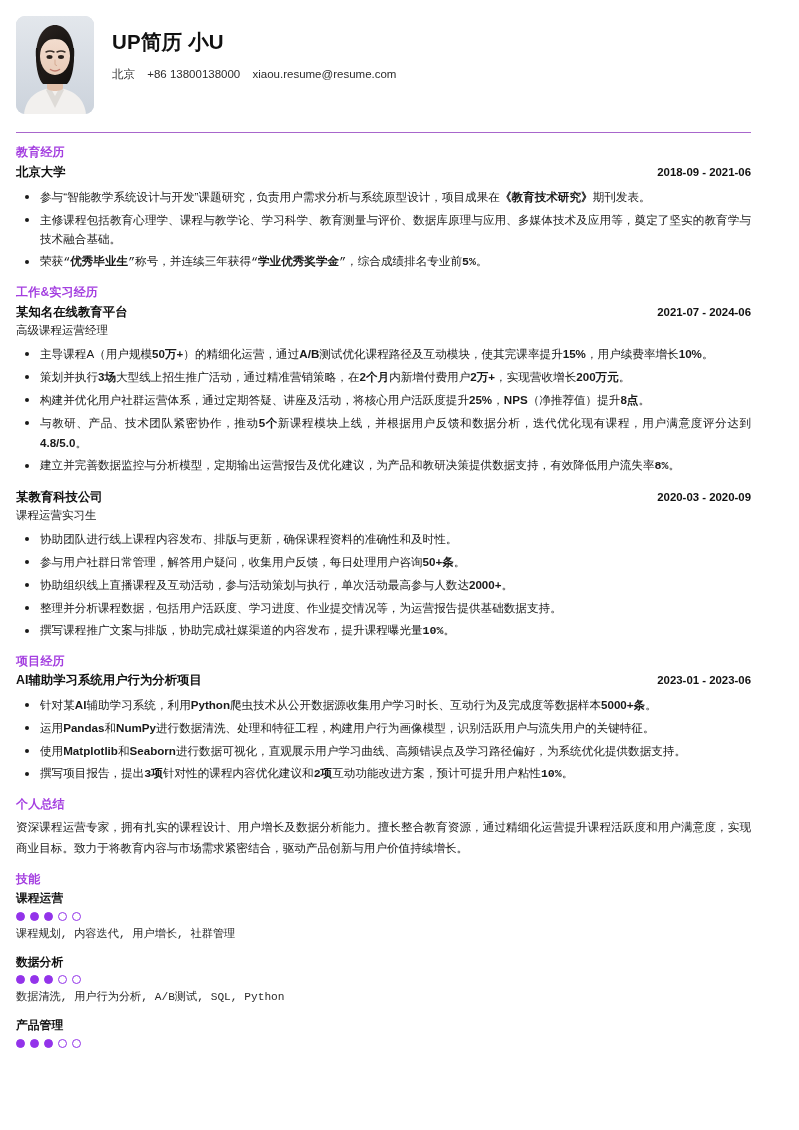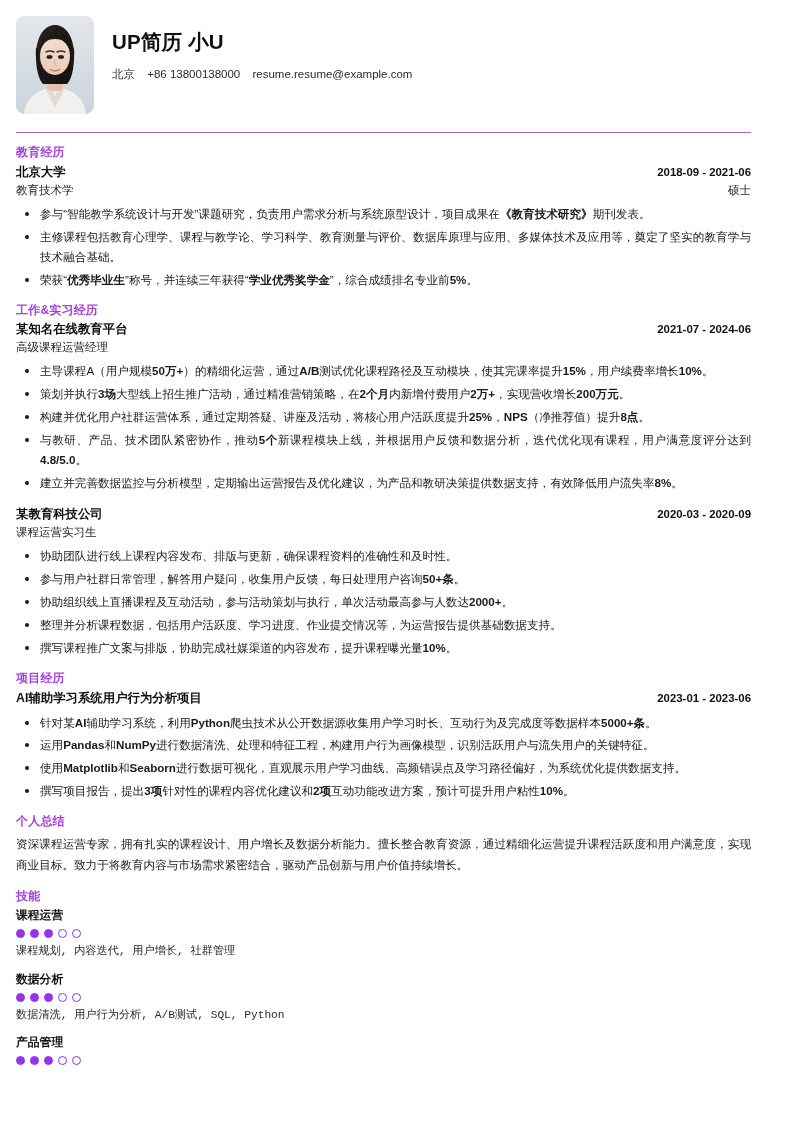--- a/index.html
+++ b/index.html
@@ -122,21 +122,21 @@
   ul.bullets li {
     position: relative;
     padding-left: 24px;
     font-size: 11.6px;
     line-height: 1.72;
     color: #1a1a1a;
     margin-bottom: 3px;
     text-align: justify;
     text-justify: inter-ideograph;
   }
-  ul.bullets li:last-child { margin-bottom: 0; }
+  ul.bullets li:last-child { margin-bottom: 0; font-family: Liberation Mono, monospace; }
   ul.bullets li::before {
     content: "";
     position: absolute;
     left: 9px;
     top: 8px;
     width: 4px;
     height: 4px;
     border-radius: 50%;
     background: #1a1a1a;
   }
@@ -227,40 +227,36 @@
         <path d="M39 44 v4 q0 1.4 1.6 1.6" stroke="#d5ab93" stroke-width="1" fill="none" stroke-linecap="round"></path>
 
         <path d="M34.5 53.5 q4.5 3 9 0" stroke="#c07a6c" stroke-width="1.5" fill="none" stroke-linecap="round"></path>
       </svg>
     </div>
     <div class="header-text">
       <div class="name">UP简历 小U</div>
       <div class="contact">
         <span>北京</span>
         <span>+86 13800138000</span>
-        <span>resume.resume@example.com</span>
+        <span>xiaou.resume@resume.com</span>
       </div>
     </div>
   </div>
 
   <div class="header-rule"></div>
 
   <div class="section">
     <div class="section-title">教育经历</div>
     <div>
     <div class="entry">
       <div class="entry-row">
         <div class="entry-org">北京大学</div>
         <div class="entry-date">2018-09 - 2021-06</div>
       </div>
 
-      <div class="entry-row">
-        <div class="entry-sub">教育技术学</div>
-        <div class="entry-right-sub">硕士</div>
-      </div>
 
       <ul class="bullets">
         <li>参与“智能教学系统设计与开发”课题研究，负责用户需求分析与系统原型设计，项目成果在<b>《教育技术研究》</b>期刊发表。</li>
             <li>主修课程包括教育心理学、课程与教学论、学习科学、教育测量与评价、数据库原理与应用、多媒体技术及应用等，奠定了坚实的教育学与技术融合基础。</li>
             <li>荣获“<b>优秀毕业生</b>”称号，并连续三年获得“<b>学业优秀奖学金</b>”，综合成绩排名专业前<b>5%</b>。</li>
       </ul>
     </div>
       </div>
   </div>
 

